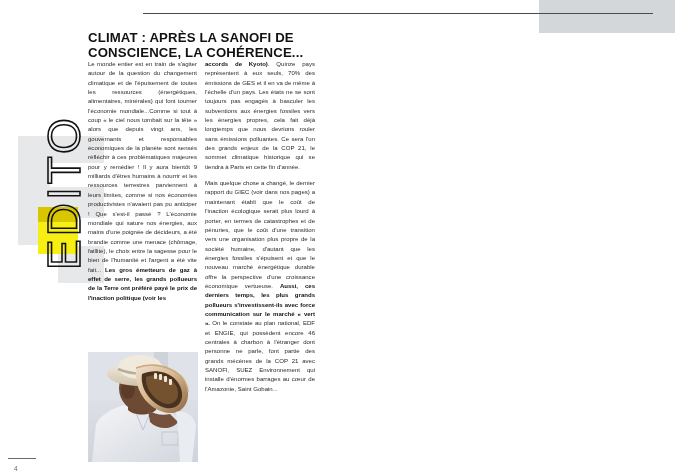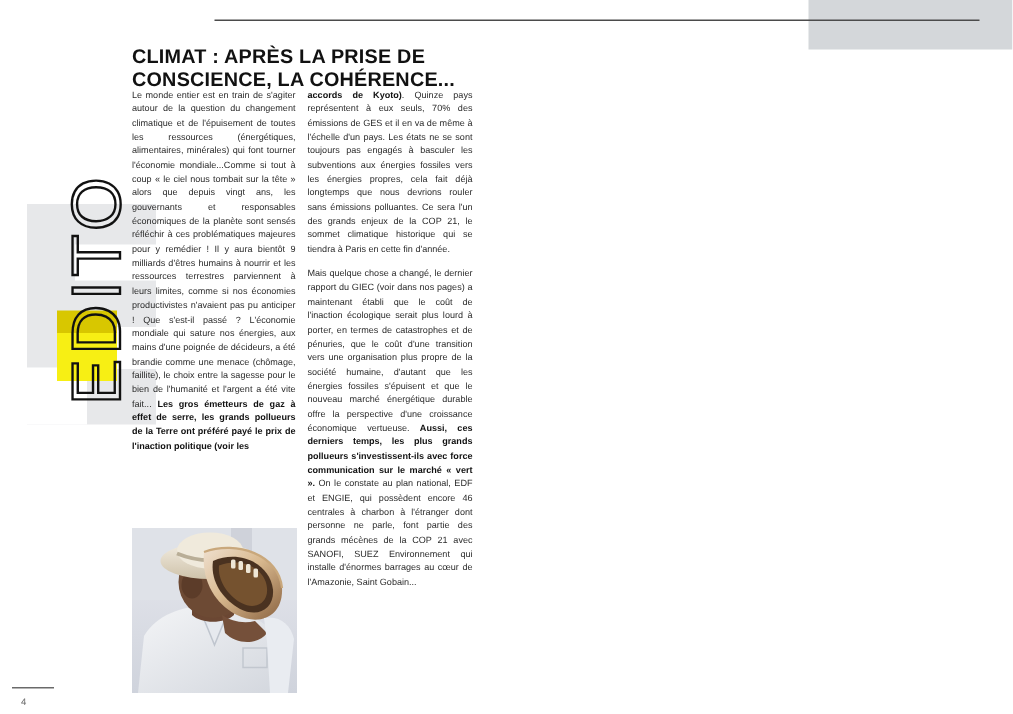--- a/index.html
+++ b/index.html
@@ -63,21 +63,21 @@
   <div class="gray-block-right"></div>
 
   <div class="edito-wrap">
     <div class="edito-text">EDITO</div>
   </div>
 
   <div class="top-rule"></div>
 
   <div class="page-left">
 
-    <h1 class="title">CLIMAT : APRÈS LA PRISE DE CONSCIENCE, LA COHÉRENCE...</h1>
+    <h1 class="title">CLIMAT : APRÈS LA SANOFI DE CONSCIENCE, LA COHÉRENCE...</h1>
 
     <div class="col col-l1">
       <p><span>Le monde entier est en train de s'agiter autour de la question du changement climatique et de l'épuisement de toutes les ressources (énergétiques, alimentaires, minérales) qui font tourner l'économie mondiale...Comme si tout à coup « le ciel nous tombait sur la tête » alors que depuis vingt ans, les gouvernants et responsables économiques de la planète sont sensés réfléchir à ces problématiques majeures pour y remédier ! Il y aura bientôt 9 milliards d'êtres humains à nourrir et les ressources terrestres parviennent à leurs limites, comme si nos économies productivistes n'avaient pas pu anticiper ! Que s'est-il passé ? L'économie mondiale qui sature nos énergies, aux mains d'une poignée de décideurs, a été brandie comme une menace (chômage, faillite), le choix entre la sagesse pour le bien de l'humanité et l'argent a été vite fait...</span>
       <b>Les gros émetteurs de gaz à effet de serre, les grands pollueurs de la Terre ont préféré payé le prix de l'inaction politique (voir les</b></p>
     </div>
 
     <div class="col col-l2">
       <p><b>accords de Kyoto)</b><span>. Quinze pays représentent à eux seuls, 70% des émissions de GES et il en va de même à l'échelle d'un pays. Les états ne se sont toujours pas engagés à basculer les subventions aux énergies fossiles vers les énergies propres, cela fait déjà longtemps que nous devrions rouler sans émissions polluantes. Ce sera l'un des grands enjeux de la COP 21, le sommet climatique historique qui se tiendra à Paris en cette fin d'année.</span></p>
       <p><span>Mais quelque chose a changé, le dernier rapport du GIEC (voir dans nos pages) a maintenant établi que le coût de l'inaction écologique serait plus lourd à porter, en termes de catastrophes et de pénuries, que le coût d'une transition vers une organisation plus propre de la société humaine, d'autant que les énergies fossiles s'épuisent et que le nouveau marché énergétique durable offre la perspective d'une croissance économique vertueuse.</span>
       <b>Aussi, ces derniers temps, les plus grands pollueurs s'investissent-ils avec force communication sur le marché « vert ».</b><span> On le constate au plan national, EDF et ENGIE, qui possèdent encore 46 centrales à charbon à l'étranger dont personne ne parle, font partie des grands mécènes de la COP 21 avec SANOFI, SUEZ Environnement qui installe d'énormes barrages au cœur de l'Amazonie, Saint Gobain...</span></p>

